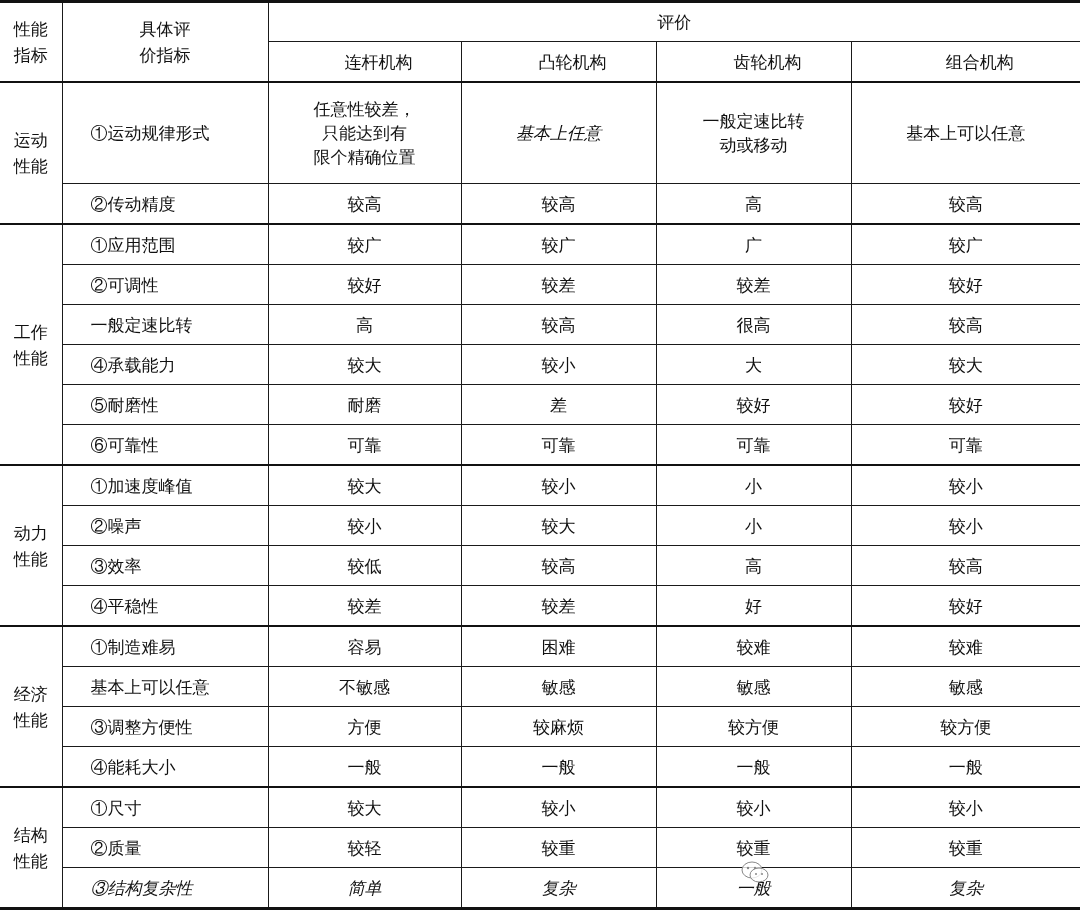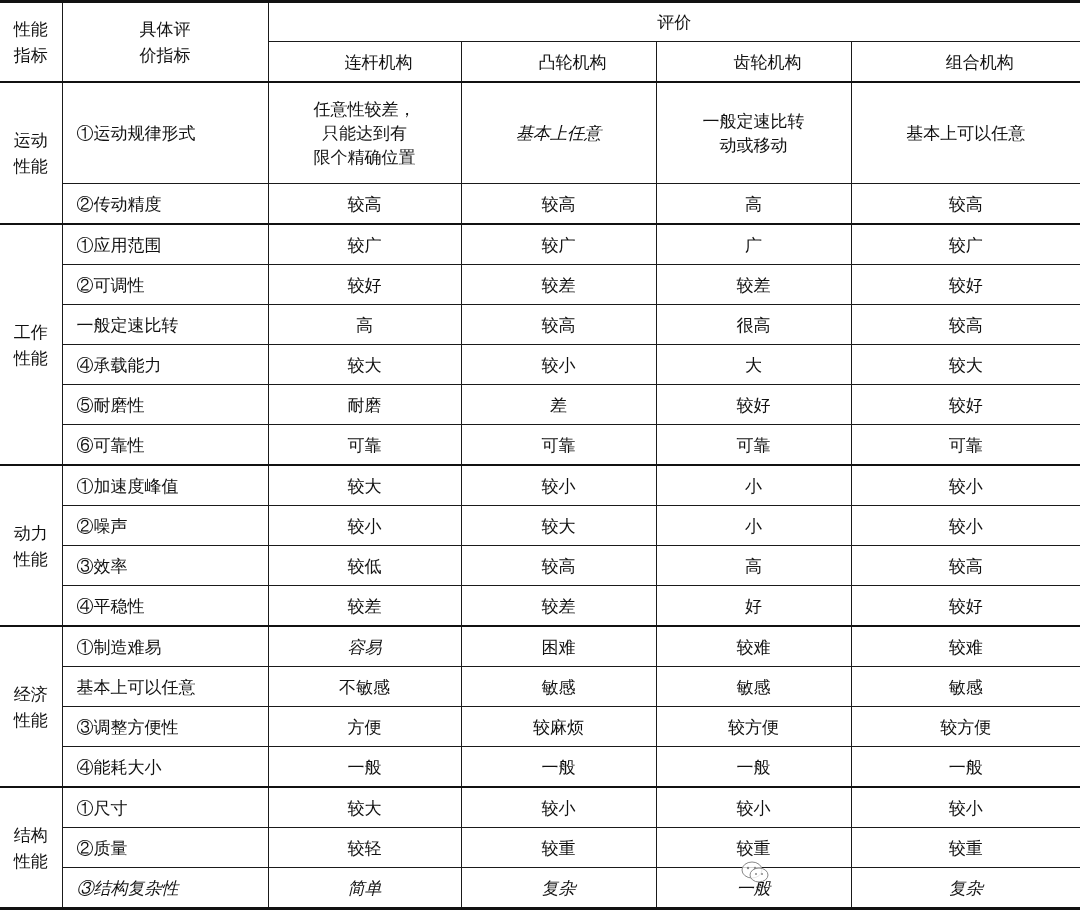--- a/index.html
+++ b/index.html
@@ -10,21 +10,21 @@
       font-size: 17px; font-weight: normal; line-height: 24px; }
     tr.hd1 td { height: 38px; }
     tr.hd2 td { height: 39px; padding-left: 28px; }
     tr.big td { height: 100px; }
     tr.r td { height: 39px; }
     .topline td, .topline th { border-top: 3px solid #111; }
     .bottomline td { border-bottom: 3px solid #111; font-style: italic; }
     .grp-start td { border-top: 2.5px solid #111; }
     td.first { border-left: none; text-align: center; }
     td.last { border-right: none; }
-    td.indicator { text-align: left; padding-left: 14px; }
+    td.indicator { text-align: left; padding-left: 28px; }
     .cat { line-height: 26px; font-size: 17px; }
     .watermark { position: absolute; left: 740px; top: 858px; font-family: "DejaVu Sans", "Liberation Sans", sans-serif;
       font-size: 24px; color: rgba(255,255,255,0.85); text-shadow: 0 0 1px #777, 0 0 2px #999; letter-spacing: 1px; white-space: nowrap; }
     .wm-icon { display: inline-block; width: 30px; height: 24px; vertical-align: -4px; margin-right: 4px; }
   </style>
 </head>
 <body>
 
 <table>
   <colgroup>
@@ -139,21 +139,21 @@
         <td class="indicator">④平稳性</td>
         <td style="white-space: pre-line;">较差</td>
         <td style="white-space: pre-line;">较差</td>
         <td style="white-space: pre-line;">好</td>
         <td class="last" style="white-space: pre-line;">较好</td>
       </tr>
       <tr class="r grp-start">
         <td class="first cat" rowspan="4" style="white-space: pre-line;">经济
 性能</td>
         <td class="indicator">①制造难易</td>
-        <td style="white-space: pre-line; font-style: italic;">容易</td>
+        <td style="white-space: pre-line;">容易</td>
         <td style="white-space: pre-line;">困难</td>
         <td style="white-space: pre-line;">较难</td>
         <td class="last" style="white-space: pre-line;">较难</td>
       </tr>
       <tr class="r">
         <td class="indicator">基本上可以任意</td>
         <td style="white-space: pre-line;">不敏感</td>
         <td style="white-space: pre-line;">敏感</td>
         <td style="white-space: pre-line;">敏感</td>
         <td class="last" style="white-space: pre-line;">敏感</td>

